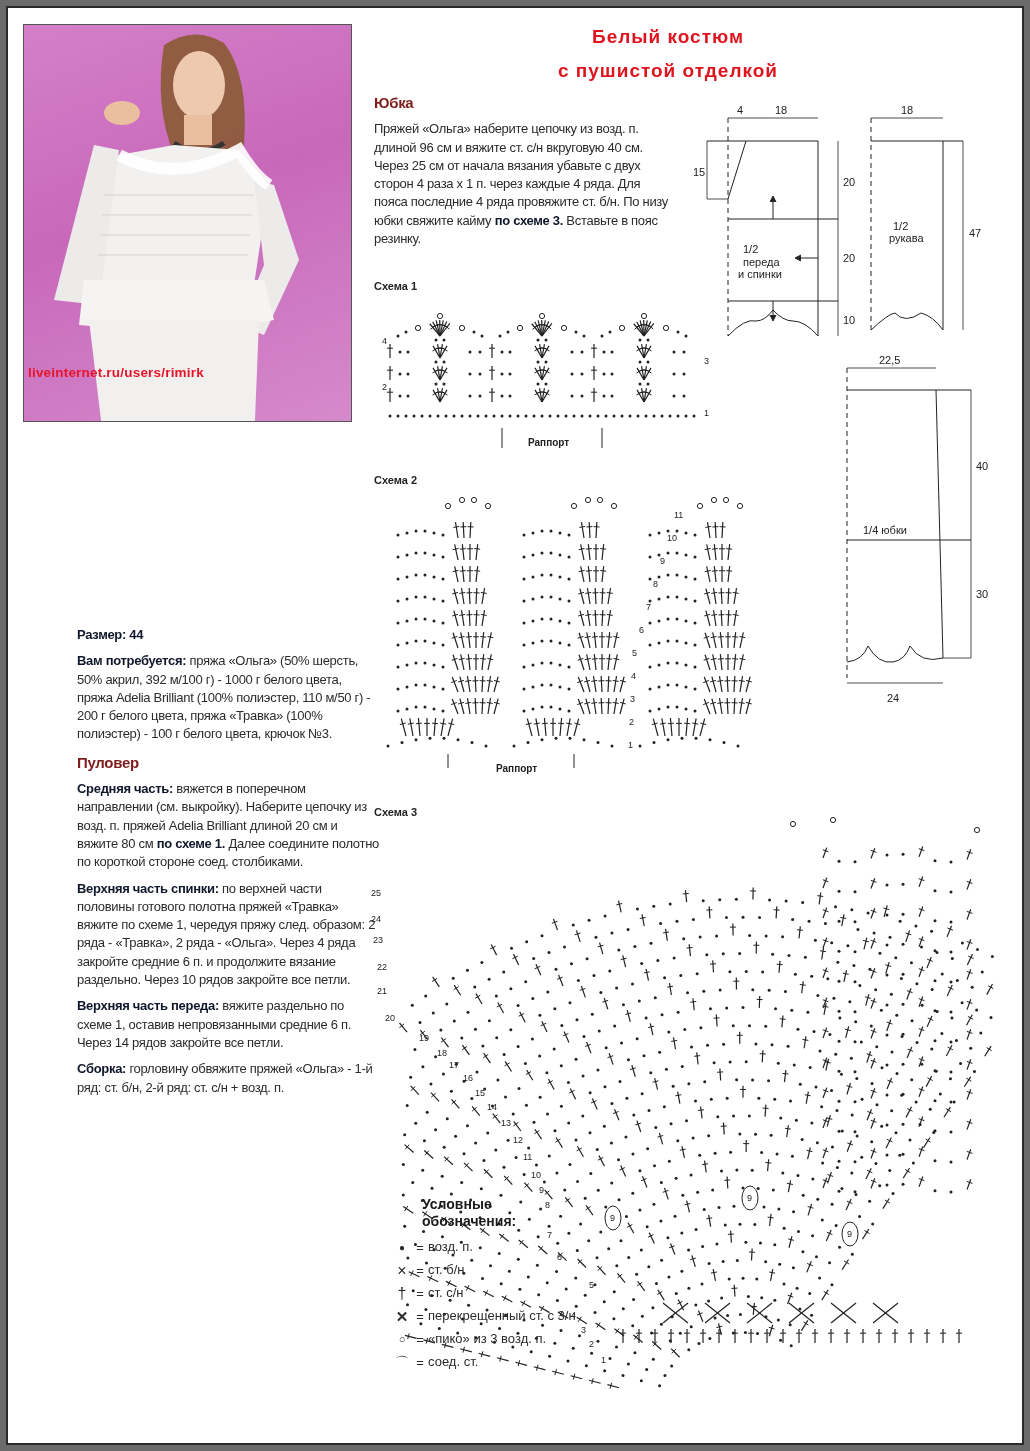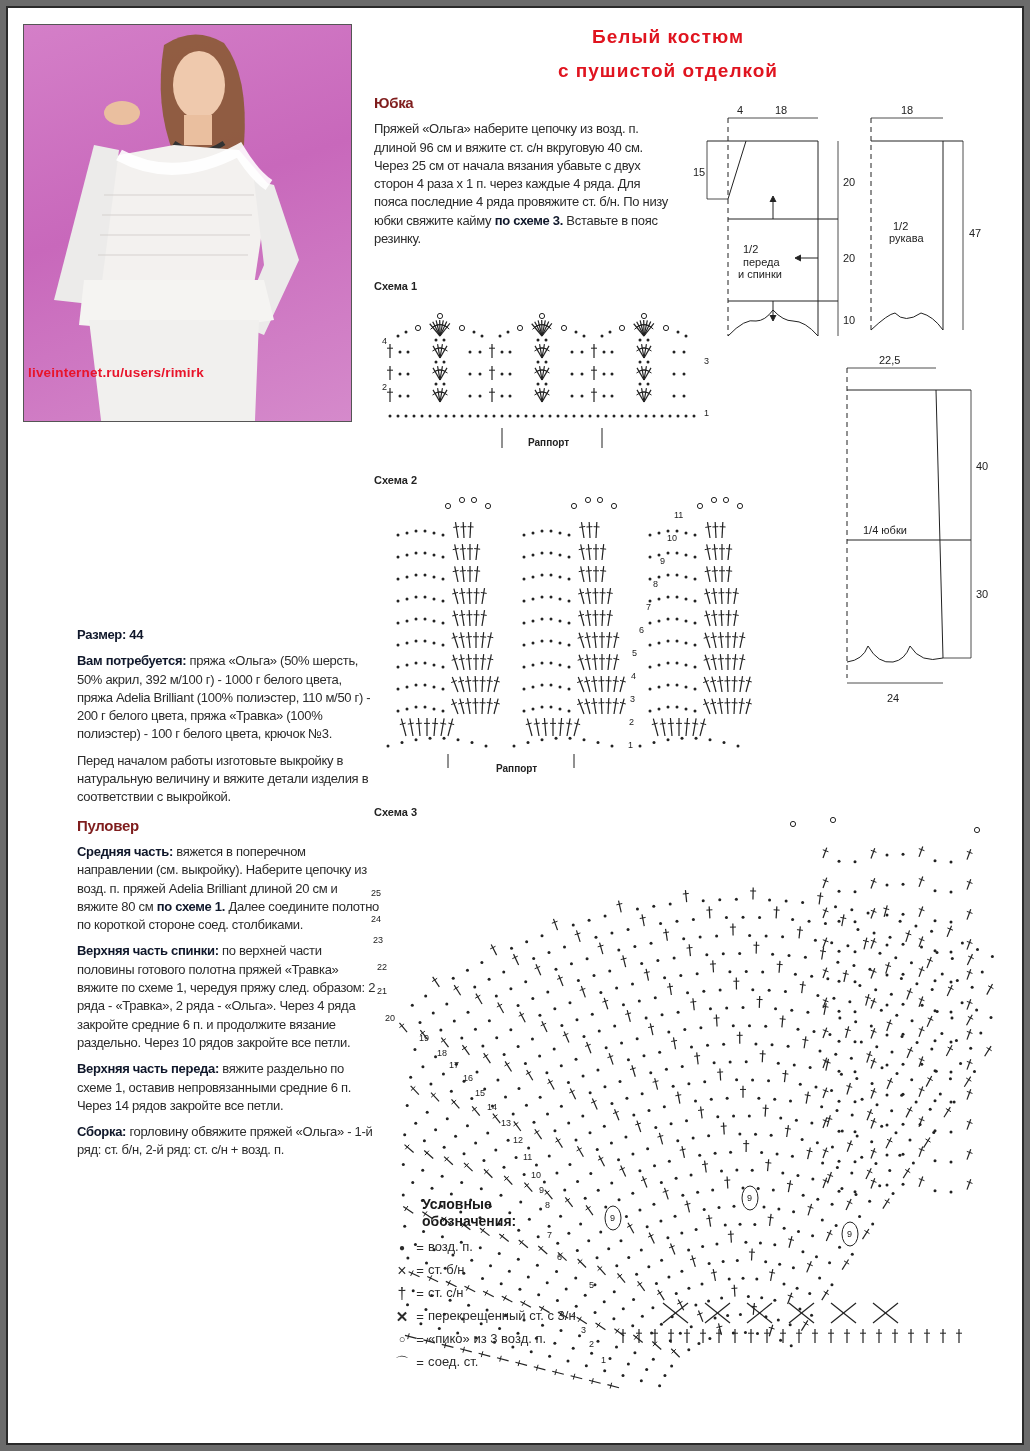--- a/index.html
+++ b/index.html
@@ -84,21 +84,20 @@
   </div>
 
   <div class="text-col skirt">
     <div class="h">Юбка</div>
     <p><span>Пряжей «Ольга» наберите цепочку из возд. п. длиной 96 см и вяжите ст. с/н вкруговую 40 см. Через 25 см от начала вязания убавьте с двух сторон 4 раза х 1 п. через каждые 4 ряда. Для пояса последние 4 ряда провяжите ст. б/н. По низу юбки свяжите кайму </span><b>по схеме 3.</b><span> Вставьте в пояс резинку.</span></p>
   </div>
 
   <div class="text-col left">
     <p><b>Размер:</b> <b>44</b></p>
     <p><b>Вам потребуется:</b><span> пряжа «Ольга» (50% шерсть, 50% акрил, 392 м/100 г) - 1000 г белого цвета, пряжа Adelia Brilliant (100% полиэстер, 110 м/50 г) - 200 г белого цвета, пряжа «Травка» (100% полиэстер) - 100 г белого цвета, крючок №3.</span></p>
-    <p>Перед началом работы изготовьте выкройку в натуральную величину и вяжите детали изделия в соответствии с выкройкой.</p>
     <div class="h" style="margin-top:10px">Пуловер</div>
     <p><b>Средняя часть:</b><span> вяжется в поперечном направлении (см. выкройку). Наберите цепочку из возд. п. пряжей Adelia Brilliant длиной 20 см и вяжите 80 см </span><b>по схеме 1.</b><span> Далее соедините полотно по короткой стороне соед. столбиками.</span></p>
     <p><b>Верхняя часть спинки:</b><span> по верхней части половины готового полотна пряжей «Травка» вяжите по схеме 1, чередуя пряжу след. образом: 2 ряда - «Травка», 2 ряда - «Ольга». Через 4 ряда закройте средние 6 п. и продолжите вязание раздельно. Через 10 рядов закройте все петли.</span></p>
     <p><b>Верхняя часть переда:</b><span> вяжите раздельно по схеме 1, оставив непровязанными средние 6 п. Через 14 рядов закройте все петли.</span></p>
     <p><b>Сборка:</b><span> горловину обвяжите пряжей «Ольга» - 1-й ряд: ст. б/н, 2-й ряд: ст. с/н + возд. п.</span></p>
   </div>
 
   <svg class="diagram" style="left:685px;top:88px" width="300" height="250">
     <g stroke="#222" stroke-width="1" fill="none">
 

